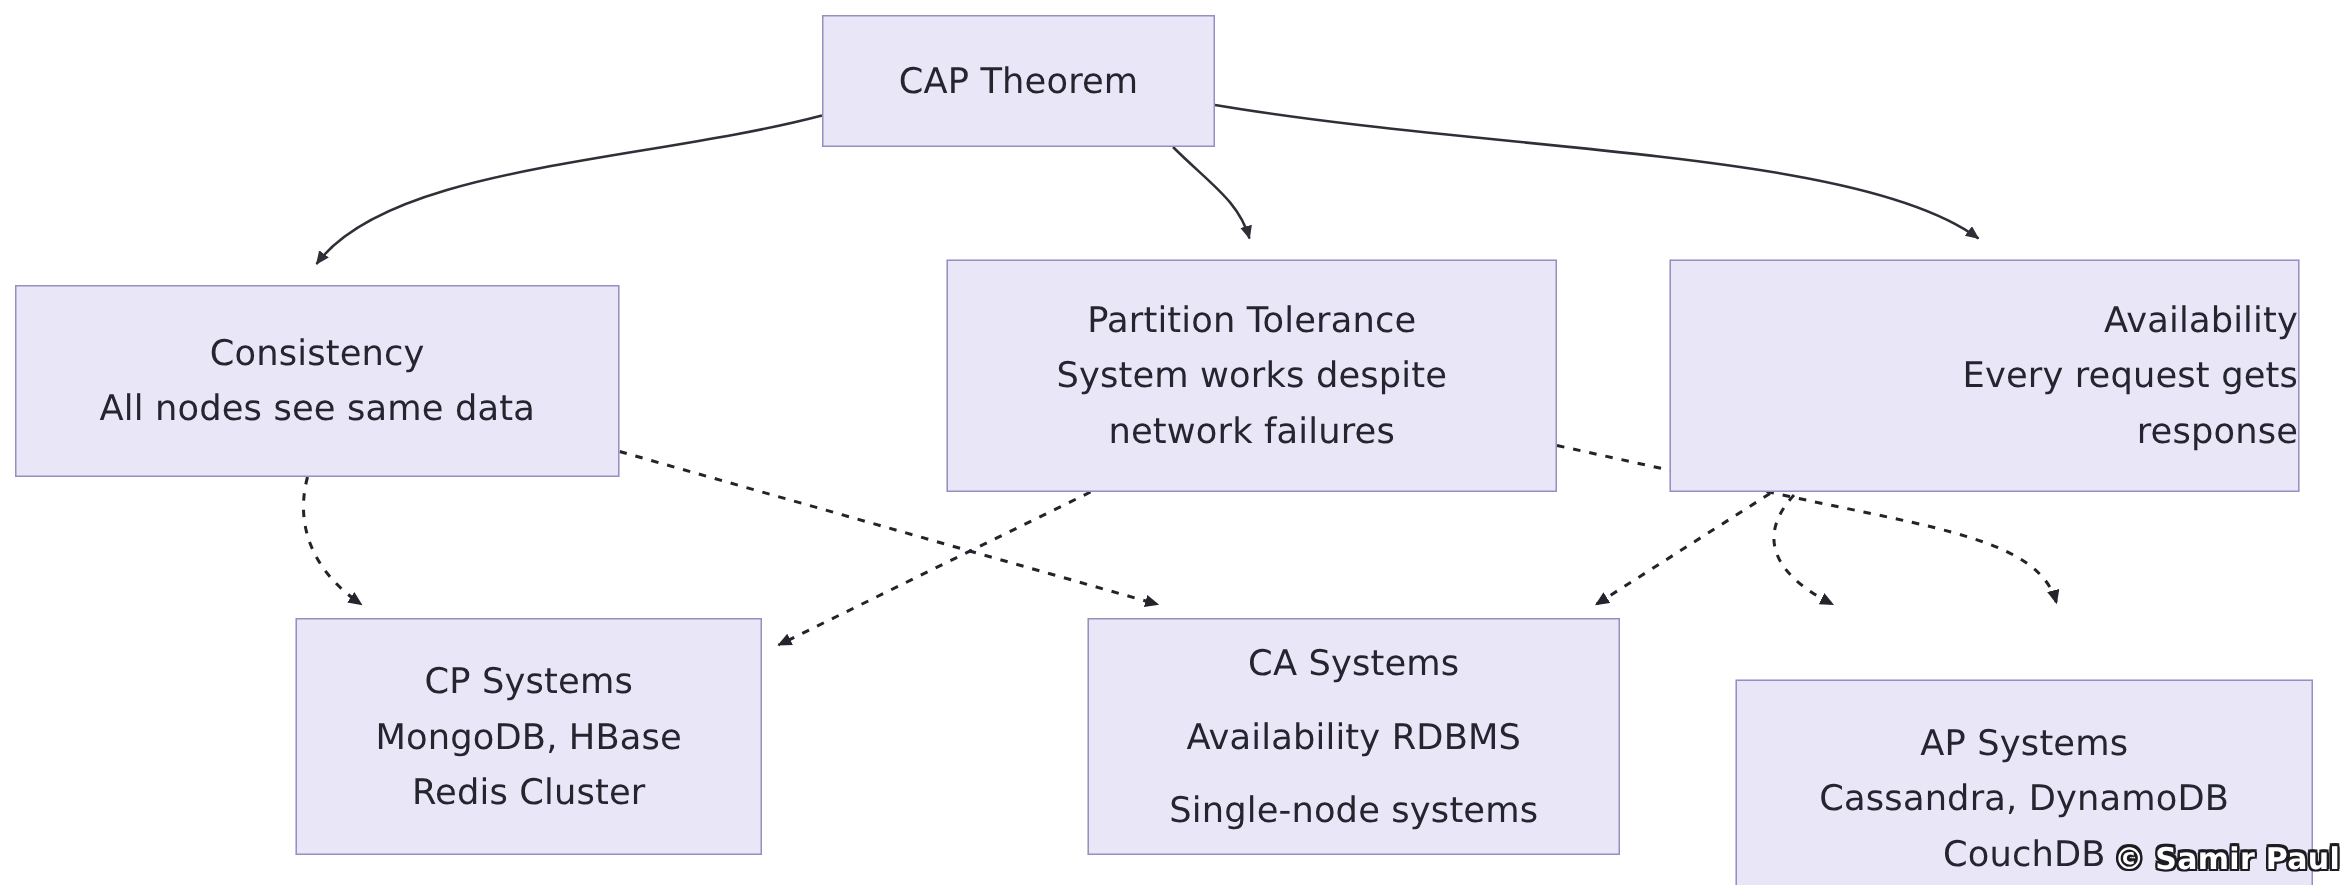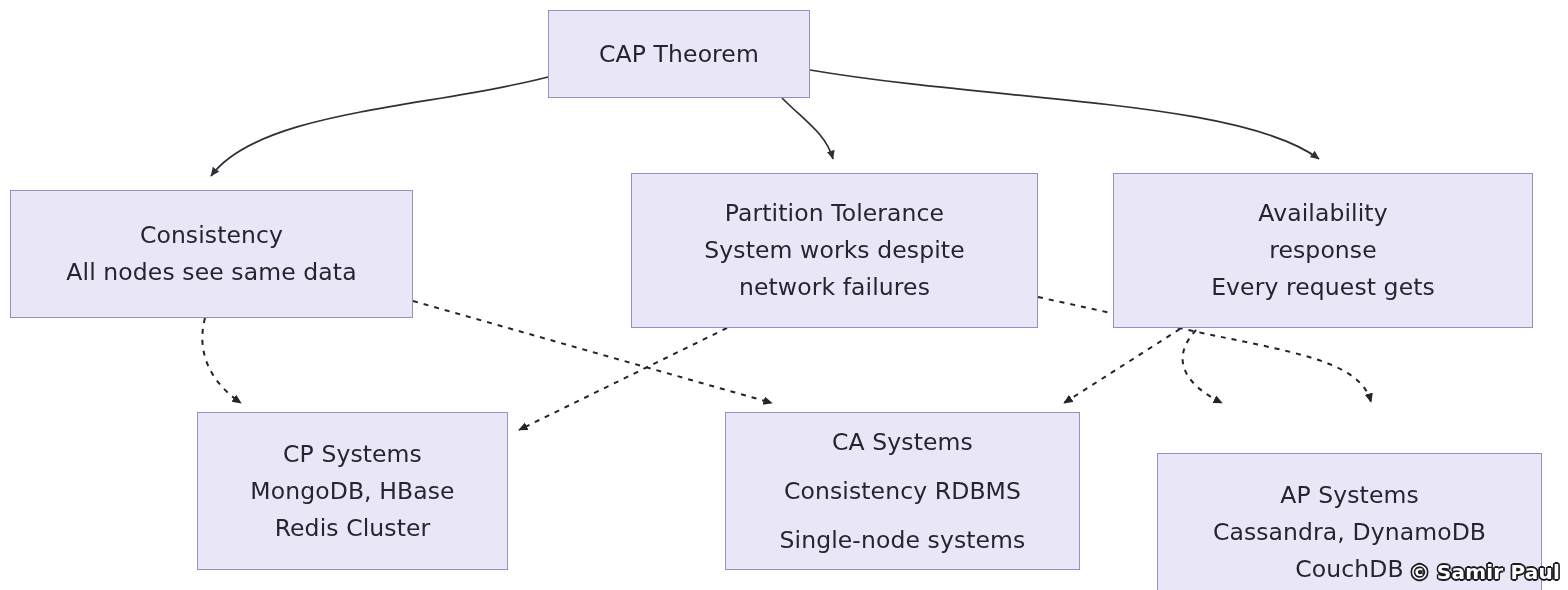--- a/index.html
+++ b/index.html
@@ -106,35 +106,35 @@
     <span class="ln">Consistency</span>
     <span class="ln">All nodes see same data</span>
   </div>
 
   <div class="node" style="left:631px; top:173px; width:407px; height:155px;text-align:center;">
     <span class="ln">Partition Tolerance</span>
     <span class="ln">System works despite</span>
     <span class="ln">network failures</span>
   </div>
 
-  <div class="node" style="left:1113px; top:173px; width:420px; height:155px;">
+  <div class="node" style="left:1113px; top:173px; width:420px; height:155px;align-items:flex-end;">
     <span class="ln">Availability</span>
+    <span class="ln">Every request gets</span>
     <span class="ln">response</span>
-    <span class="ln">Every request gets</span>
   </div>
 
   <div class="node" style="left:197px; top:412px; width:311px; height:158px;align-items:center;">
     <span class="ln">CP Systems</span>
     <span class="ln">MongoDB, HBase</span>
     <span class="ln">Redis Cluster</span>
   </div>
 
   <div class="node" style="left:725px; top:412px; width:355px; height:158px;gap:12px;">
     <span class="ln">CA Systems</span>
-    <span class="ln">Consistency RDBMS</span>
+    <span class="ln">Availability RDBMS</span>
     <span class="ln">Single-node systems</span>
   </div>
 
   <div class="node" style="left:1157px; top:412px; width:385px; height:158px;margin-top:41px;">
     <span class="ln">AP Systems</span>
     <span class="ln">Cassandra, DynamoDB</span>
     <span class="ln">CouchDB</span>
   </div>
 
   <div class="watermark">© Samir Paul</div>

